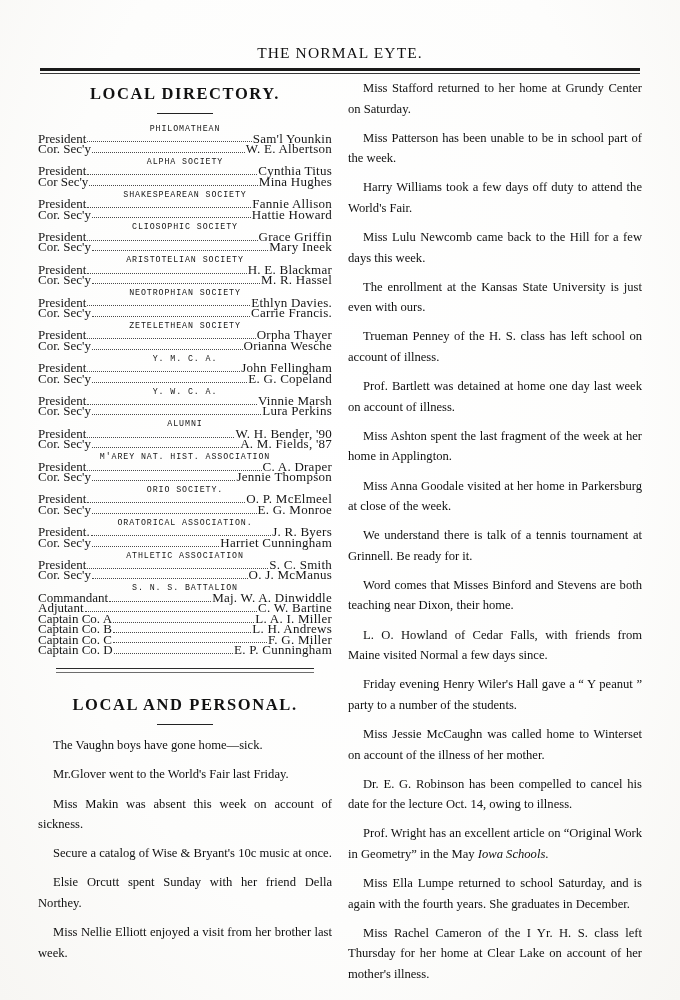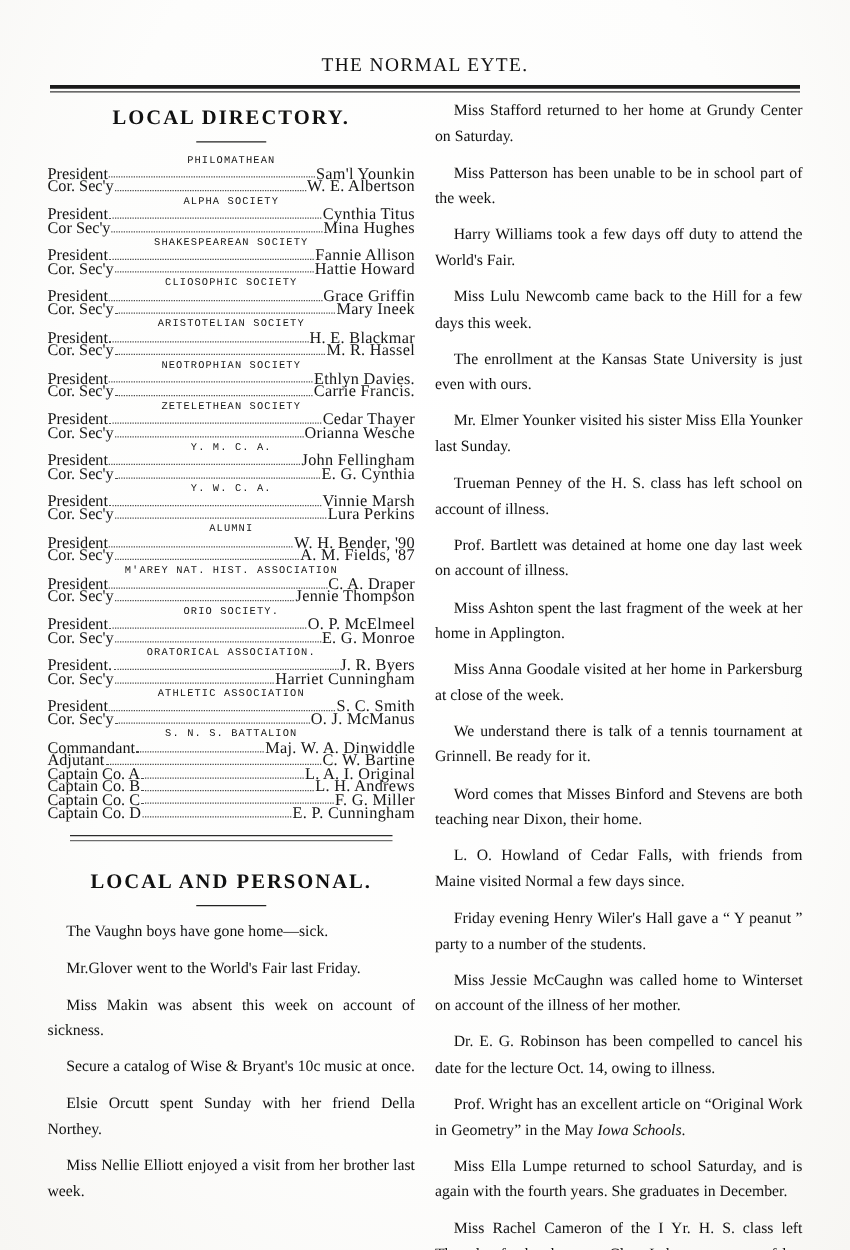--- a/index.html
+++ b/index.html
@@ -235,39 +235,39 @@
               <span class="dir-role">Cor. Sec'y</span>
               <span class="dir-dots"></span>
               <span class="dir-name">Carrie Francis.</span>
             </div>
           </div>
           <div class="dir-group">
             <div class="dir-title">ZETELETHEAN SOCIETY</div>
             <div class="dir-row">
               <span class="dir-role">President</span>
               <span class="dir-dots"></span>
-              <span class="dir-name">Cedar Thayer</span>
+              <span class="dir-name">Orpha Thayer</span>
             </div>
             <div class="dir-row">
               <span class="dir-role">Cor. Sec'y</span>
               <span class="dir-dots"></span>
               <span class="dir-name">Orianna Wesche</span>
             </div>
           </div>
           <div class="dir-group">
             <div class="dir-title">Y. M. C. A.</div>
             <div class="dir-row">
               <span class="dir-role">President</span>
               <span class="dir-dots"></span>
               <span class="dir-name">John Fellingham</span>
             </div>
             <div class="dir-row">
               <span class="dir-role">Cor. Sec'y</span>
               <span class="dir-dots"></span>
-              <span class="dir-name">E. G. Cynthia</span>
+              <span class="dir-name">E. G. Copeland</span>
             </div>
           </div>
           <div class="dir-group">
             <div class="dir-title">Y. W. C. A.</div>
             <div class="dir-row">
               <span class="dir-role">President</span>
               <span class="dir-dots"></span>
               <span class="dir-name">Vinnie Marsh</span>
             </div>
             <div class="dir-row">
@@ -349,21 +349,21 @@
               <span class="dir-name">Maj. W. A. Dinwiddle</span>
             </div>
             <div class="dir-row">
               <span class="dir-role">Adjutant</span>
               <span class="dir-dots"></span>
               <span class="dir-name">C. W. Bartine</span>
             </div>
             <div class="dir-row">
               <span class="dir-role">Captain Co. A</span>
               <span class="dir-dots"></span>
-              <span class="dir-name">L. A. I. Original</span>
+              <span class="dir-name">L. A. I. Miller</span>
             </div>
             <div class="dir-row">
               <span class="dir-role">Captain Co. B</span>
               <span class="dir-dots"></span>
               <span class="dir-name">L. H. Andrews</span>
             </div>
             <div class="dir-row">
               <span class="dir-role">Captain Co. C</span>
               <span class="dir-dots"></span>
               <span class="dir-name">F. G. Miller</span>
@@ -392,21 +392,20 @@
         </div>
     </div>
 
     <div class="col col-right right-col">
       <div class="article" id="right-article" style="margin-top:0;">
           <p class="para">Miss Stafford returned to her home at Grundy Center on Saturday.</p>
           <p class="para">Miss Patterson has been unable to be in school part of the week.</p>
           <p class="para">Harry Williams took a few days off duty to attend the World's Fair.</p>
           <p class="para">Miss Lulu Newcomb came back to the Hill for a few days this week.</p>
           <p class="para">The enrollment at the Kansas State University is just even with ours.</p>
-          <p class="para">Mr. Elmer Younker visited his sister Miss Ella Younker last Sunday.</p>
           <p class="para">Trueman Penney of the H. S. class has left school on account of illness.</p>
           <p class="para">Prof. Bartlett was detained at home one day last week on account of illness.</p>
           <p class="para">Miss Ashton spent the last fragment of the week at her home in Applington.</p>
           <p class="para">Miss Anna Goodale visited at her home in Parkersburg at close of the week.</p>
           <p class="para">We understand there is talk of a tennis tournament at Grinnell.   Be ready for it.</p>
           <p class="para">Word comes that Misses Binford and Stevens are both teaching near Dixon, their home.</p>
           <p class="para">L. O. Howland of Cedar Falls, with friends from Maine visited Normal a few days since.</p>
           <p class="para">Friday evening Henry Wiler's Hall gave a “ Y peanut ” party to a number of the students.</p>
           <p class="para">Miss Jessie McCaughn was called home to Winterset on account of the illness of her mother.</p>
           <p class="para">Dr. E. G. Robinson has been compelled to cancel his date for the lecture Oct. 14, owing to illness.</p>

